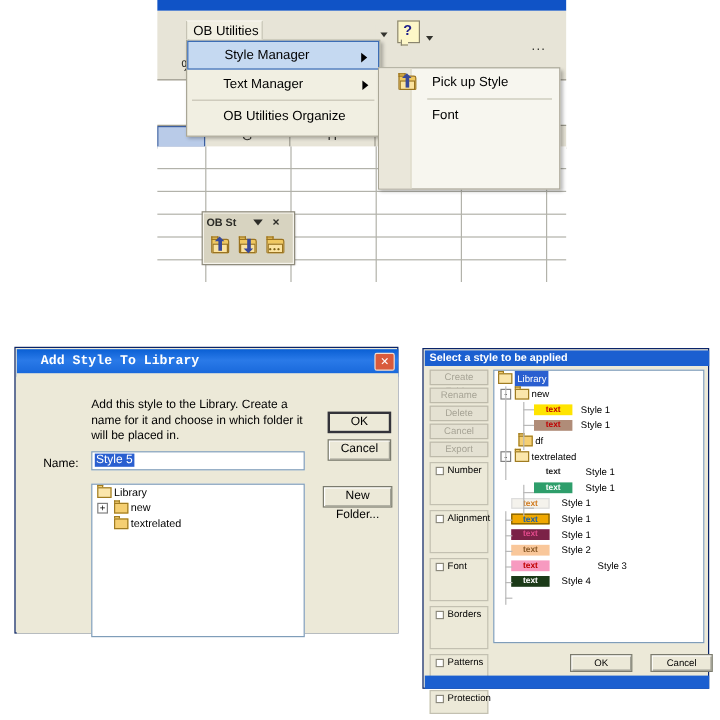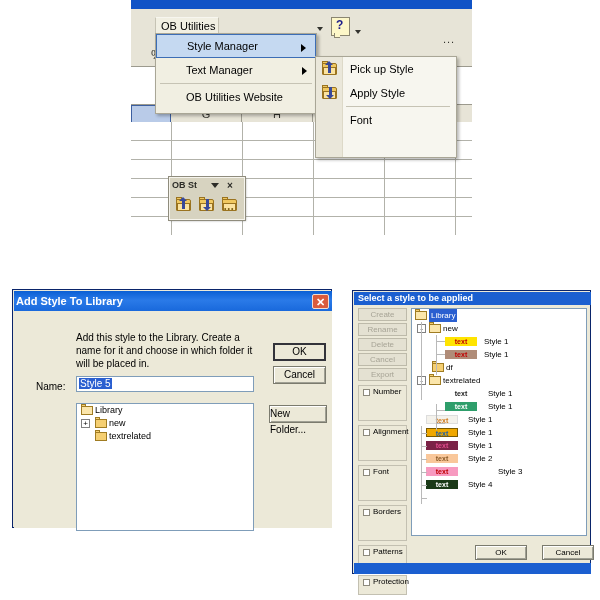--- a/index.html
+++ b/index.html
@@ -42,21 +42,21 @@
           font-size:11px;color:#000;line-height:16px;padding-left:5px;box-sizing:border-box;z-index:30;}
   #menu-main{position:absolute;left:155px;top:33px;width:160px;height:79px;background:#f1efe2;
              border:1px solid #a9a696;box-shadow:2px 2px 3px rgba(0,0,0,.28);z-index:25;}
   .mi{position:relative;height:24px;line-height:24px;padding-left:30px;font-size:11px;color:#000;}
   .mi.hl{background:#c5d9f1;border:1px solid #3c6db5;box-sizing:border-box;height:24px;line-height:22px;}
   .mi .sub-arrow{position:absolute;right:9px;top:9px;width:0;height:0;
        border-top:4px solid transparent;border-bottom:4px solid transparent;border-left:5px solid #000;}
   .mi-sep{height:1px;background:#c6c3b4;margin:1px 4px 1px 4px;}
 
   #menu-sub{position:absolute;left:315px;top:56px;width:140px;height:100px;background:#f7f6ef;
-            border:1px solid #a9a696;box-shadow:2px 2px 3px rgba(0,0,0,.28);z-index:26;}
+            border:1px solid #a9a696;box-shadow:2px 2px 3px rgba(0,0,0,.28);z-index:26;padding-left:10px;}
   #menu-sub .stripe{position:absolute;left:0;top:0;width:26px;height:100%;background:#eae7da;border-right:1px solid #ddd9c8;}
   .smi{position:relative;height:24px;line-height:24px;padding-left:34px;font-size:11px;color:#000;z-index:2;}
   .smi-sep{position:relative;height:1px;background:#c6c3b4;margin:1px 6px 1px 30px;z-index:2;}
 
   
   .folder{position:absolute;left:6px;top:6px;width:15px;height:12px;}
   .folder .back{position:absolute;left:0;top:0;width:15px;height:12px;background:#f0c860;border:1px solid #9a7320;box-sizing:border-box;border-radius:1px 2px 1px 1px;}
   .folder .tabtop{position:absolute;left:0;top:-2px;width:6px;height:3px;background:#f0c860;border:1px solid #9a7320;border-bottom:none;box-sizing:border-box;}
   .folder .front{position:absolute;left:1px;top:4px;width:13px;height:8px;background:#fbe3a0;border:1px solid #9a7320;box-sizing:border-box;}
   .folder .uparrow{position:absolute;left:6px;top:1px;width:3px;height:9px;background:#38499a;}
@@ -75,21 +75,21 @@
   #ob-tb-arrow{position:absolute;left:41px;top:5px;width:0;height:0;
        border-left:4px solid transparent;border-right:4px solid transparent;border-top:5px solid #2d2d28;}
   #ob-tb-close{position:absolute;left:57px;top:1px;font-size:10px;font-weight:bold;color:#2d2d28;line-height:13px;}
   .tbtn{position:absolute;top:16px;width:22px;height:22px;}
 
   
   #dlg-add{position:absolute;left:12px;top:289px;width:320px;height:239px;background:#ece9d8;
            border:1px solid #0a246a;box-sizing:border-box;}
   #dlg-add-title{position:absolute;left:1px;top:1px;width:318px;height:23px;
       background:linear-gradient(to bottom,#0a5fd4 0%,#2a7ae8 40%,#1464d8 100%);
-      color:#fff;font-weight:bold;font-size:11px;line-height:20px;padding-left:2px;box-sizing:border-box;}
+      color:#fff;font-weight:bold;font-size:11px;line-height:20px;padding-left:20px;box-sizing:border-box;font-family:Liberation Mono, monospace;}
   #dlg-add-close{position:absolute;right:3px;top:3px;width:17px;height:15px;background:#d95b3c;
       border:1px solid #f0ddd0;border-radius:2px;color:#fff;font-size:11px;font-weight:bold;
       line-height:14px;text-align:center;box-sizing:border-box;}
   #dlg-add-body{position:absolute;left:1px;top:21px;width:318px;height:217px;background:#ece9d8;}
   #add-desc{position:absolute;left:62px;top:20px;width:185px;font-size:10px;color:#000;line-height:13px;}
   #add-name-label{position:absolute;left:22px;top:70px;font-size:10px;color:#000;}
   #add-name-input{position:absolute;left:62px;top:65px;width:178px;height:16px;background:#fff;
       border:1px solid #7f9db9;box-sizing:border-box;font-size:10px;line-height:14px;padding-left:2px;}
   #add-name-input .selected-text{background:#2a5fd0;color:#fff;padding:0 1px;margin-top:26px;}
   #add-tree{position:absolute;left:62px;top:92px;width:178px;height:128px;background:#fff;
@@ -101,21 +101,21 @@
   .tfolder.open .fb{background:#fbe6ab;}
   .plusbox{position:absolute;width:9px;height:9px;top:2px;border:1px solid #808080;background:#fff;box-sizing:border-box;
       font-size:8px;line-height:7px;text-align:center;color:#000;}
   #btn-ok{position:absolute;left:259px;top:32px;width:53px;height:18px;background:#ece9d8;
       border:2px solid #33333a;box-sizing:border-box;font-size:10px;line-height:14px;text-align:center;}
   #btn-cancel{position:absolute;left:259px;top:55px;width:53px;height:18px;background:#ece9d8;
       border:1px solid #7b7b6e;box-shadow:inset 1px 1px 0 #fff, inset -1px -1px 0 #a0a094;
       box-sizing:border-box;font-size:10px;line-height:16px;text-align:center;}
   #btn-newfolder{position:absolute;left:255px;top:94px;width:58px;height:18px;background:#ece9d8;
       border:1px solid #7b7b6e;box-shadow:inset 1px 1px 0 #fff, inset -1px -1px 0 #a0a094;
-      box-sizing:border-box;font-size:10px;line-height:16px;}
+      box-sizing:border-box;font-size:10px;line-height:16px;text-align:center;}
 
   
   #dlg-sel{position:absolute;left:352px;top:290px;width:239px;height:284px;background:#ece9d8;
            border:1px solid #0a246a;box-sizing:border-box;}
   #dlg-sel-title{position:absolute;left:1px;top:1px;width:237px;height:13px;
       background:#1b5fd0;color:#fff;font-weight:bold;font-size:9px;line-height:13px;padding-left:4px;box-sizing:border-box;}
   #sel-left{position:absolute;left:5px;top:17px;width:49px;height:245px;}
   .sbtn{position:relative;width:49px;height:13px;margin-bottom:2px;background:#e4e1d2;
         border:1px solid #bdbaaa;box-sizing:border-box;color:#a7a496;font-size:8px;line-height:11px;text-align:center;}
   .sgroup{position:relative;width:49px;margin-top:4px;background:#ece9d8;
@@ -191,46 +191,37 @@
   <div class="mi hl">
     <span>Style Manager</span>
     <span class="sub-arrow"></span>
   </div>
   <div class="mi">
     <span>Text Manager</span>
     <span class="sub-arrow"></span>
   </div>
   <div class="mi-sep"></div>
   <div class="mi">
-    <span>OB Utilities Website</span>
+    <span>OB Utilities Organize</span>
   </div>
 </div>
 
 <div id="menu-sub">
   <div class="stripe"></div>
 
   <div class="smi">
     <span class="folder">
       <span class="tabtop"></span>
         <span class="back"></span>
         <span class="front"></span>
         <span class="uparrow"></span>
     </span>
     <span>Pick up Style</span>
   </div>
 
-  <div class="smi">
-    <span class="folder">
-      <span class="tabtop"></span>
-        <span class="back"></span>
-        <span class="front"></span>
-        <span class="dnarrow"></span>
-    </span>
-    <span>Apply Style</span>
-  </div>
 
 
   <div class="smi-sep"></div>
 
   <div class="smi">
     <span>Font</span>
   </div>
 </div>
 
 <div id="ob-toolbar">

